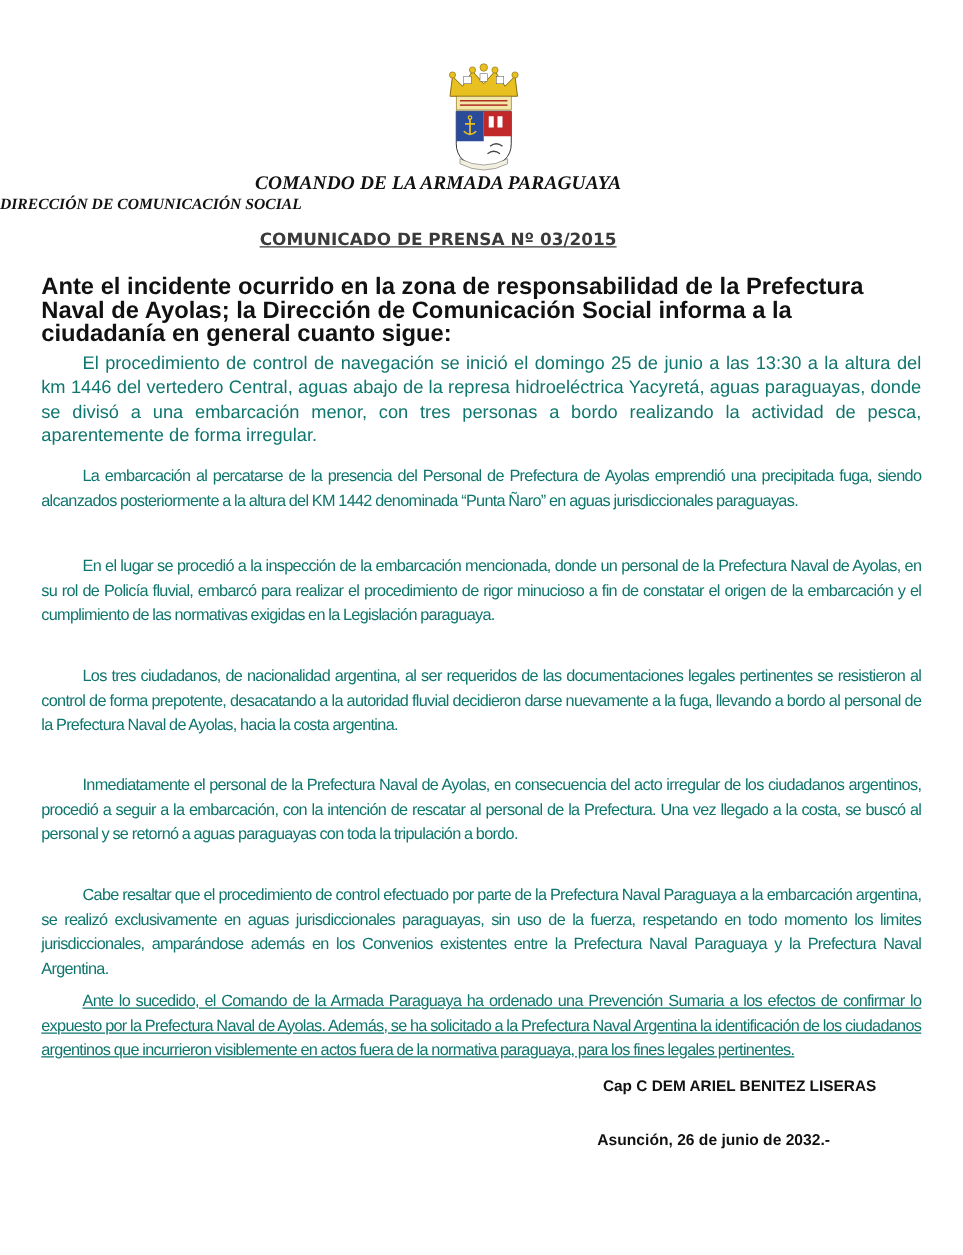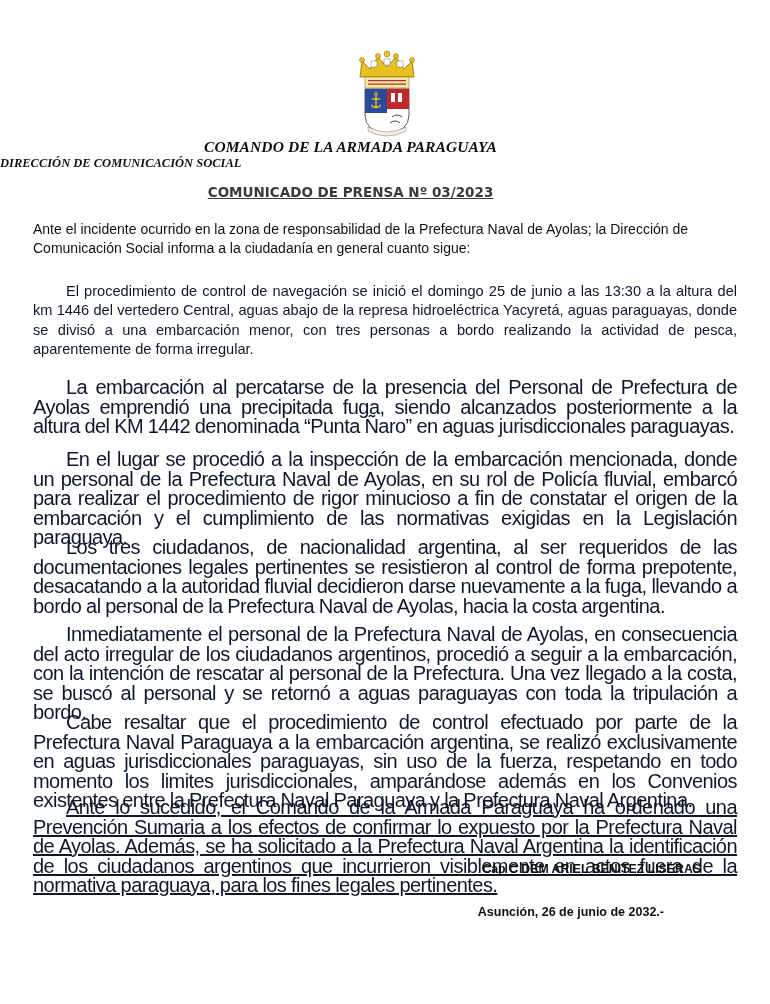--- a/index.html
+++ b/index.html
@@ -60,37 +60,37 @@
       font-weight: bold;
       font-size: 13.5px;
       text-decoration: underline;
       color: #3a3a3a;
     }
     .intro {
       position: absolute;
       left: 33px;
       width: 704px;
       top: 220px;
-      font-weight: normal;
-      font-size: 14px;
+      font-weight: bold;
+      font-size: 19px;
       line-height: 19px;
       color: #111;
     }
     .para {
       position: absolute;
       left: 33px;
       width: 704px;
       font-size: 14.6px;
       line-height: 19.5px;
       text-align: justify;
       text-indent: 33px;
-      color: #0f172a;
+      color: #0f766e;
     }
     .para.narrow {
-      font-size: 20px;
+      font-size: 13px;
       letter-spacing: -0.55px;
       word-spacing: -0.3px;
     }
     #p1 { top: 267px; }
     #p2 { top: 358px; }
     #p3 { top: 430px; }
     #p4 { top: 518px; }
     #p5 { top: 605px; }
     #p6 { top: 693px; }
     #p7 { top: 778px; text-decoration: underline; }
@@ -145,21 +145,21 @@
       <rect x="39" y="46" width="4" height="9" fill="#ffffff"></rect>
       <rect x="46" y="46" width="4" height="9" fill="#ffffff"></rect>
       <path d="M40 70 Q45 66 50 70 M38 76 Q43 72 48 76" stroke="#444" stroke-width="1" fill="none"></path>
     </g>
 
     <path d="M16 80 Q35 90 54 80 L54 84 Q35 94 16 84 Z" fill="#f4f0e0" stroke="#555" stroke-width="0.4"></path>
   </svg>
 
   <div class="header-org">COMANDO DE LA ARMADA PARAGUAYA</div>
   <div class="header-dept">DIRECCIÓN DE COMUNICACIÓN SOCIAL</div>
-  <div class="press-title">COMUNICADO DE PRENSA Nº 03/2023</div>
+  <div class="press-title">COMUNICADO DE PRENSA Nº 03/2015</div>
 
   <div class="intro">Ante el incidente ocurrido en la zona de responsabilidad de la Prefectura Naval de Ayolas; la Dirección de Comunicación Social informa a la ciudadanía en general cuanto sigue:</div>
 
   <p class="para" id="p1">El procedimiento de control de navegación se inició el domingo 25 de junio a las 13:30 a la altura del km 1446 del vertedero Central, aguas abajo de la represa hidroeléctrica Yacyretá, aguas paraguayas, donde se divisó a una embarcación menor, con tres personas a bordo realizando la actividad de pesca, aparentemente de forma irregular.</p>
   <p class="para narrow" id="p2">La embarcación al percatarse de la presencia del Personal de Prefectura de Ayolas emprendió una precipitada fuga, siendo alcanzados posteriormente a la altura del KM 1442 denominada “Punta Ñaro” en aguas jurisdiccionales paraguayas.</p>
   <p class="para narrow" id="p3">En el lugar se procedió a la inspección de la embarcación mencionada, donde un personal de la Prefectura Naval de Ayolas, en su rol de Policía fluvial, embarcó para realizar el procedimiento de rigor minucioso a fin de constatar el origen de la embarcación y el cumplimiento de las normativas exigidas en la Legislación paraguaya.</p>
   <p class="para narrow" id="p5">Inmediatamente el personal de la Prefectura Naval de Ayolas, en consecuencia del acto irregular de los ciudadanos argentinos, procedió a seguir a la embarcación, con la intención de rescatar al personal de la Prefectura. Una vez llegado a la costa, se buscó al personal y se retornó a aguas paraguayas con toda la tripulación a bordo.</p>
   <p class="para narrow" id="p4">Los tres ciudadanos, de nacionalidad argentina, al ser requeridos de las documentaciones legales pertinentes se resistieron al control de forma prepotente, desacatando a la autoridad fluvial decidieron darse nuevamente a la fuga, llevando a bordo al personal de la Prefectura Naval de Ayolas, hacia la costa argentina.</p>
   <p class="para narrow" id="p6">Cabe resaltar que el procedimiento de control efectuado por parte de la Prefectura Naval Paraguaya a la embarcación argentina, se realizó exclusivamente en aguas jurisdiccionales paraguayas, sin uso de la fuerza, respetando en todo momento los limites jurisdiccionales, amparándose además en los Convenios existentes entre la Prefectura Naval Paraguaya y la Prefectura Naval Argentina.</p>
   <p class="para narrow" id="p7">Ante lo sucedido, el Comando de la Armada Paraguaya ha ordenado una Prevención Sumaria a los efectos de confirmar lo expuesto por la Prefectura Naval de Ayolas. Además, se ha solicitado a la Prefectura Naval Argentina la identificación de los ciudadanos argentinos que incurrieron visiblemente en actos fuera de la normativa paraguaya, para los fines legales pertinentes.</p>

